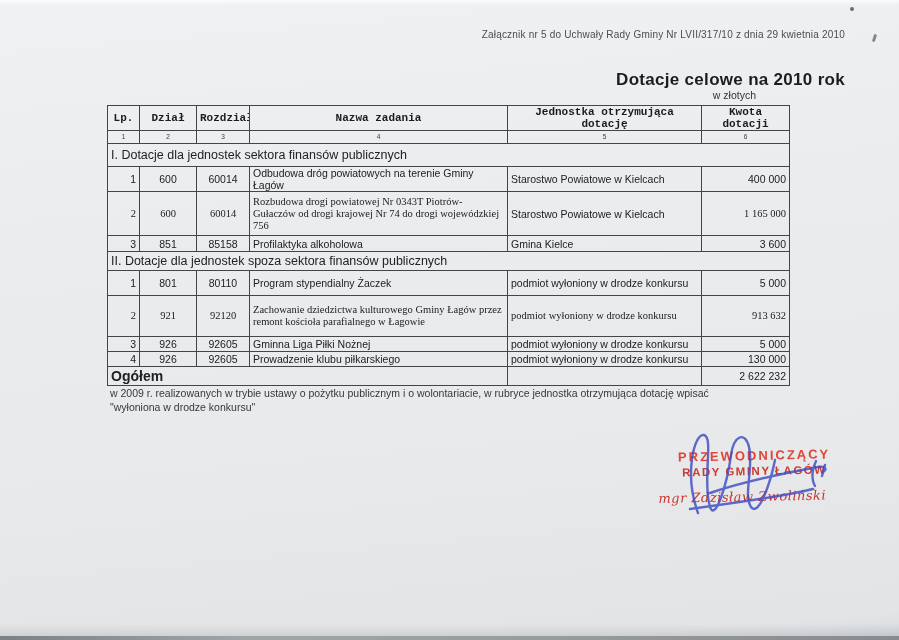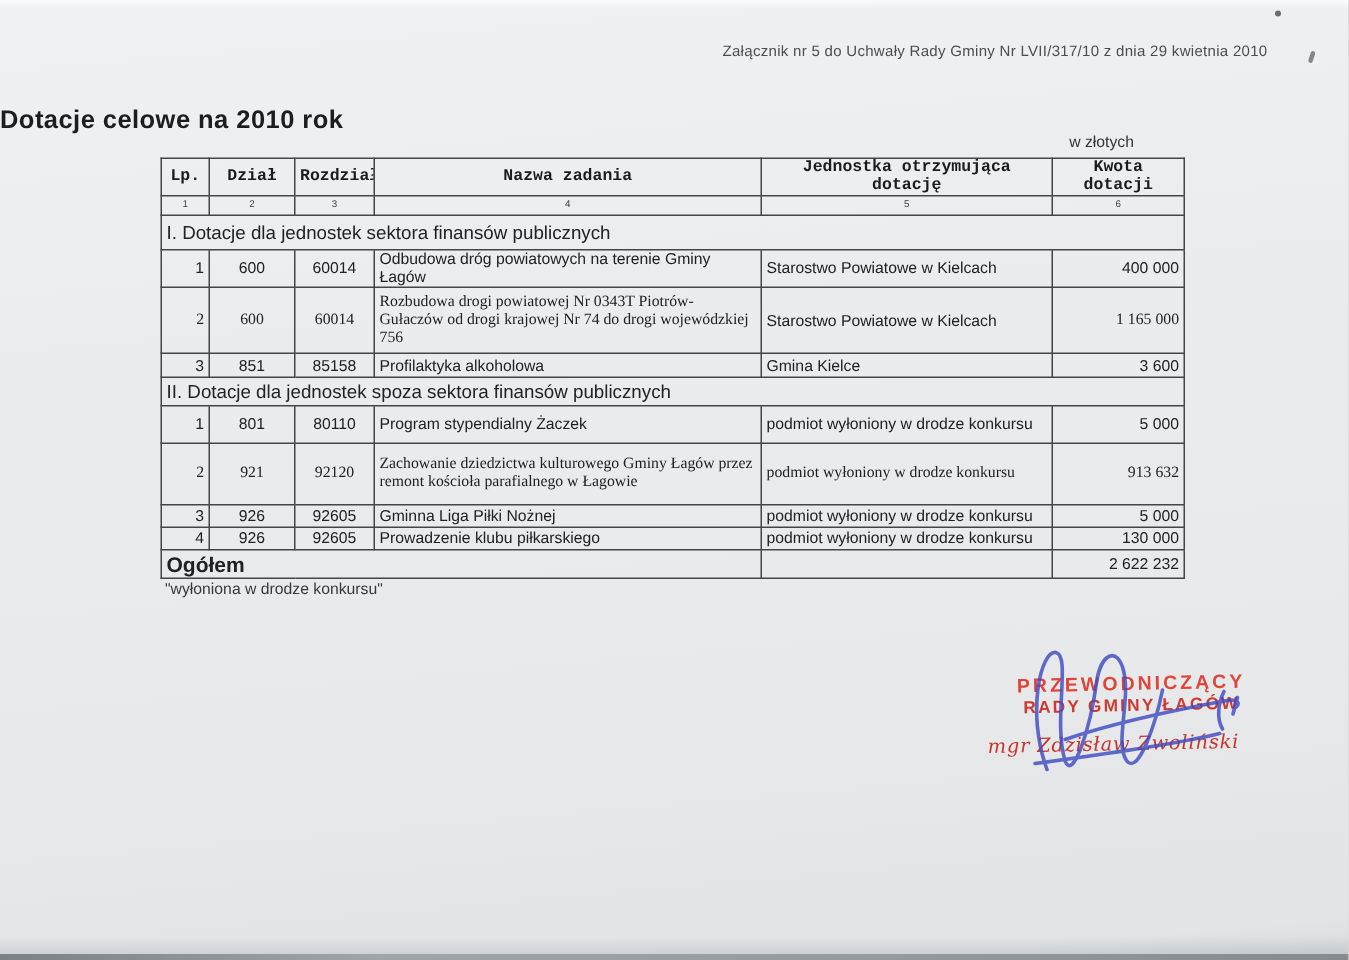--- a/index.html
+++ b/index.html
@@ -20,21 +20,21 @@
   .edge-bottom{position:absolute;left:0;bottom:0;width:100%;height:4px;
     background:linear-gradient(90deg,#6d7377,#989ea2 28%,#8b9195 65%,#7b8185);opacity:.85;}
   .speck-1{position:absolute;left:850px;top:7px;width:4px;height:4px;border-radius:50%;background:#4c4c50;opacity:.8;}
   .speck-2{position:absolute;left:873px;top:34px;width:3px;height:8px;border-radius:2px;background:#6b6b70;transform:rotate(18deg);opacity:.8;}
 
   .attachment-note{
     position:absolute;top:29px;right:54px;
     font-size:10px;color:#4b4d50;letter-spacing:.2px;
   }
   .doc-title{
-    position:absolute;top:70px;left:0;width:845px;text-align:left;
+    position:absolute;top:70px;left:0;width:845px;text-align:right;
     font-size:17px;font-weight:bold;color:#1d1d1f;letter-spacing:.3px;
   }
   .currency-note{
     position:absolute;top:89px;right:143px;
     font-size:10.5px;color:#333;
   }
 
   table.grants{
     position:absolute;left:107px;top:105px;width:683px;
     border-collapse:collapse;table-layout:fixed;
@@ -202,20 +202,21 @@
 
       <tr class="h-tot">
         <td class="total-label" colspan="4">Ogółem</td>
         <td></td>
         <td class="kwota">2 622 232</td>
       </tr>
     </tbody>
   </table>
 
   <div class="footnote">
+    <div>w 2009 r. realizowanych w trybie ustawy o pożytku publicznym i o wolontariacie,  w rubryce jednostka otrzymująca dotację wpisać</div>
     <div>"wyłoniona w drodze konkursu"</div>
   </div>
 
   <div class="stamp">
     <div class="stamp-line1">PRZEWODNICZĄCY</div>
     <div class="stamp-line2">RADY GMINY ŁAGÓW</div>
     <div class="stamp-line3">mgr  Zdzisław  Zwoliński</div>
   </div>
 
   <svg class="signature-svg" width="212" height="98" viewBox="0 0 212 98">

